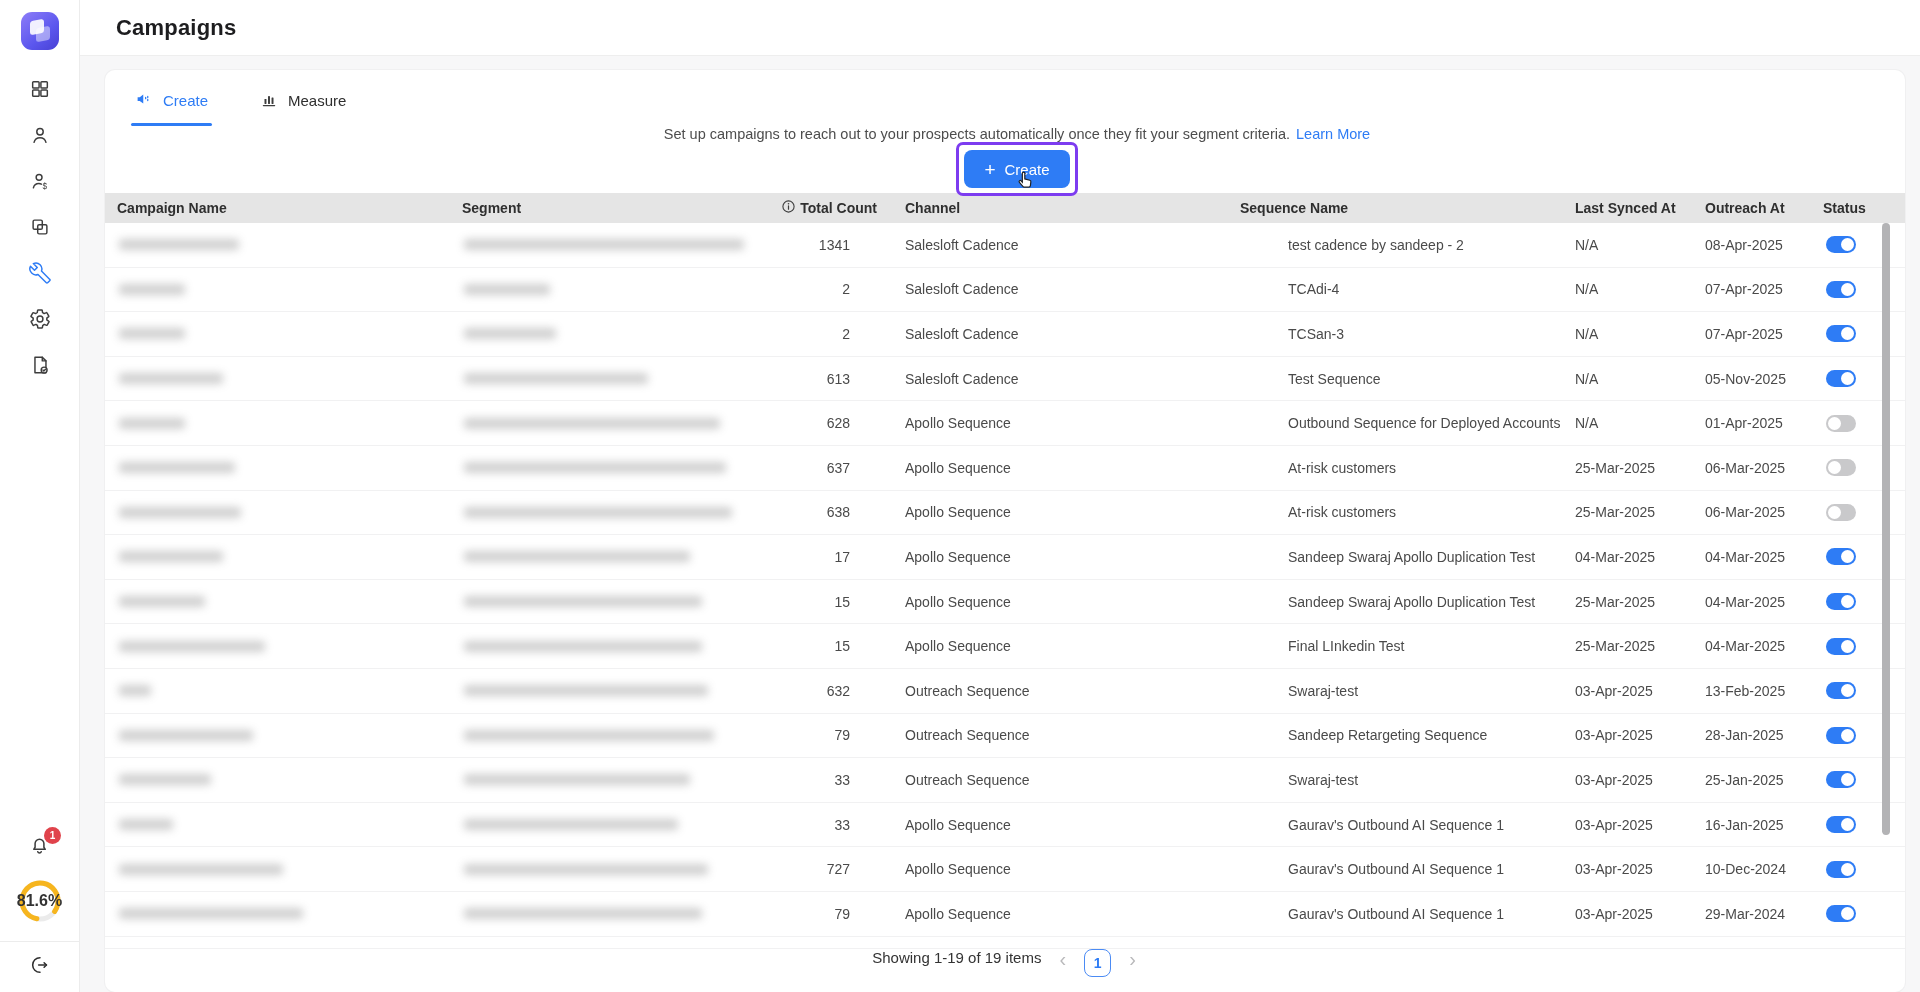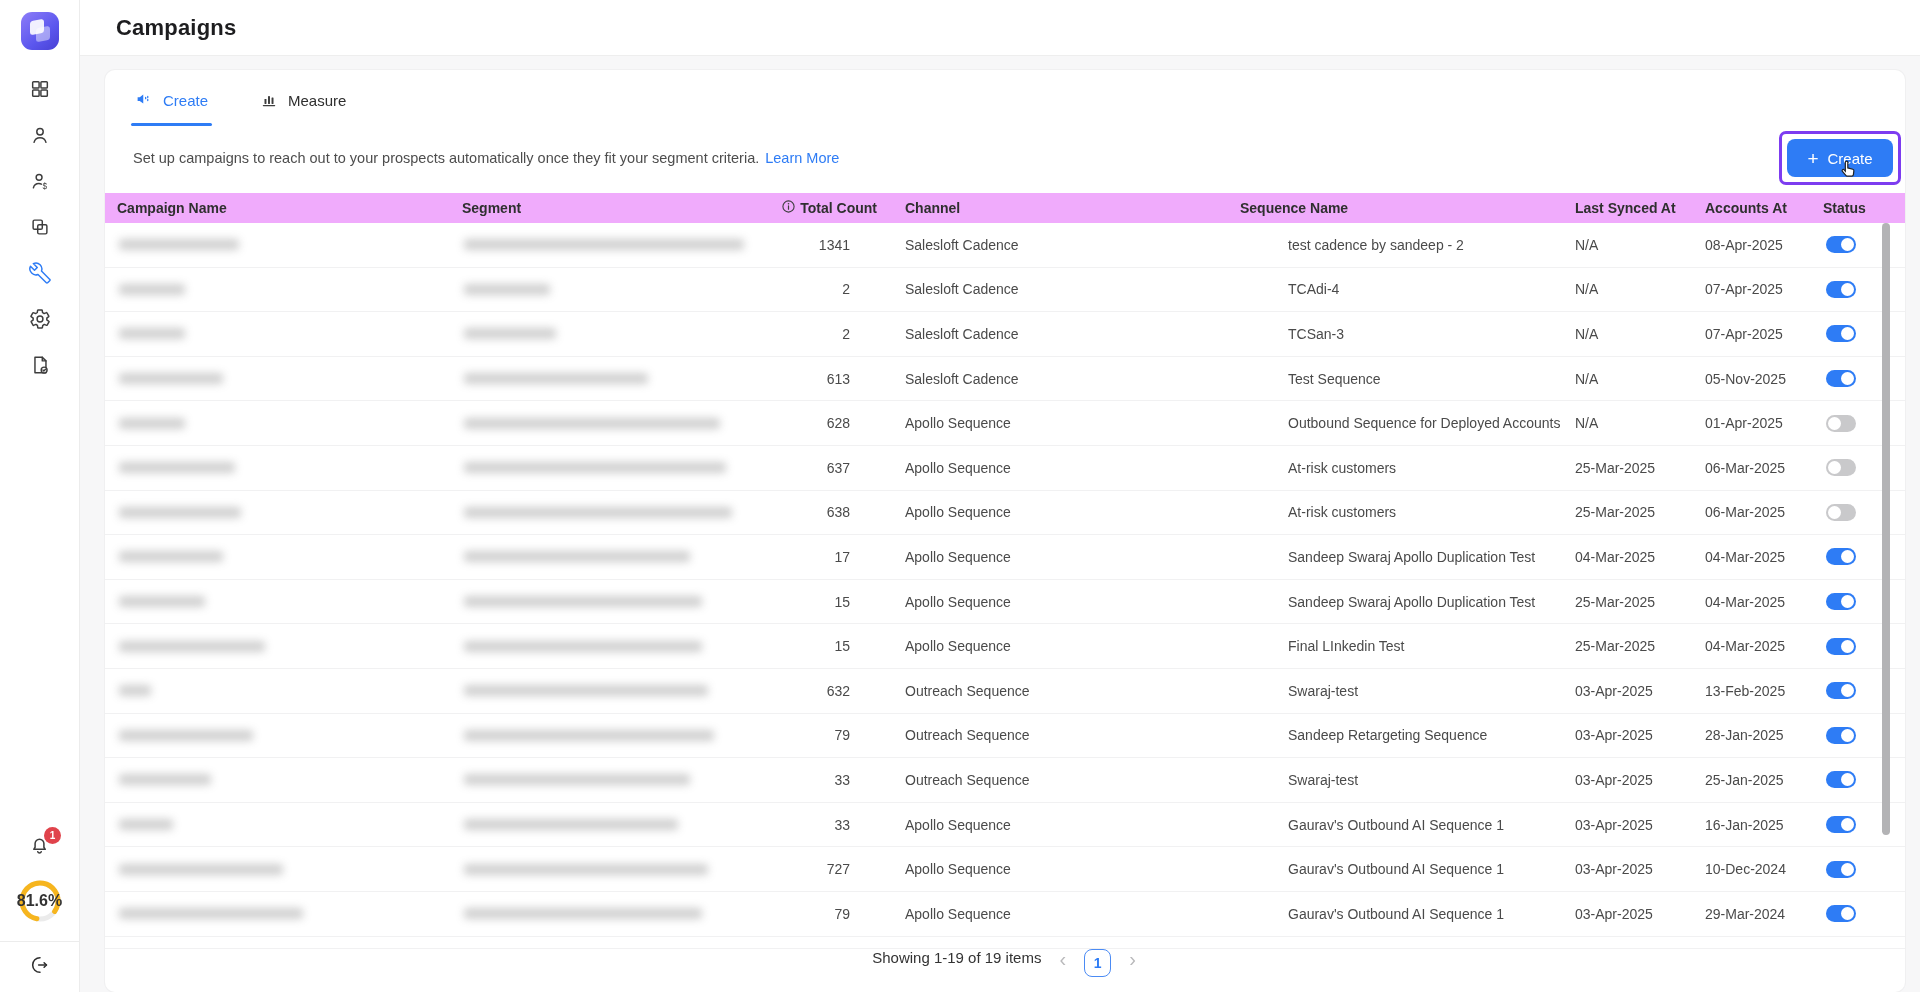--- a/index.html
+++ b/index.html
@@ -42,33 +42,33 @@
     border-radius:10px; box-shadow:0 0 0 1px #f0f0f1; }
 
   .tabs { height:56px; display:flex; align-items:flex-end; padding-left:28px; gap:48px; }
   .tab { display:flex; align-items:center; gap:10px; font-size:15px; font-weight:500; color:#2f2f2f;
     padding:0 2px 15px; position:relative; cursor:pointer; }
   .tab.active { color:#2e7cf5; }
   .tab.active::after { content:""; position:absolute; left:-2px; right:-2px; bottom:0; height:3px;
     background:#2e7cf5; border-radius:2px; }
 
   .intro-row { height:64px; display:flex; align-items:center; justify-content:space-between;
-    padding:0 4px 0 28px; }
+    padding:0 4px 0 28px;flex-direction:column; }
   .intro-text { font-size:14.5px; color:#4d4d4d; }
   .learn-more { color:#2e7cf5; cursor:pointer; margin-left:6px; }
   .create-wrap { border:3px solid #7d3cf0; border-radius:7px; padding:5px; position:relative; }
   .create-btn { background:#2e7cf5; color:#fff; border:none; border-radius:8px; height:38px; min-width:106px;
     display:flex; align-items:center; justify-content:center; gap:9px; font-size:15px;
     font-family:inherit; cursor:pointer; padding:0 18px; }
   .plus-glyph { font-size:19px; font-weight:400; line-height:1; }
   .cursor { position:absolute; left:56px; top:24px; pointer-events:none; }
 
   
   .grid-row { display:grid; grid-template-columns:345px 330px 105px 350px 330px 130px 110px 72px; align-items:center; }
-  .thead { height:30px; background:#f0abfc; font-size:14px; font-weight:700; color:#2f2f2f; margin-top:3px; }
+  .thead { height:30px; background:#e5e5e5; font-size:14px; font-weight:700; color:#2f2f2f; margin-top:3px; }
   .th-campaign { padding-left:12px; } .th-segment { padding-left:12px; }
   .th-count { justify-self:end; padding-right:8px; display:flex; align-items:flex-start; gap:5px; }
   .th-channel { padding-left:20px; } .th-sequence { padding-left:5px; }
   .th-synced { padding-left:10px; } .th-created { padding-left:10px; } .th-status { padding-left:18px; }
 
   .trow { height:44.6px; border-bottom:1px solid #f1f1f2; font-size:14px; color:#4a4a4a; }
   .blur-bar { height:11px; border-radius:3px; background:#8f8f8f; opacity:.42; filter:blur(4px); margin-left:14px; }
   .cell-count { justify-self:end; padding-right:35px; }
   .cell-channel { padding-left:20px; } .cell-sequence { padding-left:5px;margin-left:48px; }
   .cell-synced { padding-left:10px; } .cell-created { padding-left:10px; }
@@ -220,21 +220,21 @@
       <span><svg width="13" height="13" viewBox="0 0 13 13">
             <circle cx="6.5" cy="6.5" r="5.6" stroke="#3d3d3d" stroke-width="1.1" fill="none"></circle>
             <path d="M6.5 5.9v3.3" stroke="#3d3d3d" stroke-width="1.2" stroke-linecap="round"></path>
             <circle cx="6.5" cy="3.8" r=".8" fill="#3d3d3d"></circle>
           </svg></span>
       <span>Total Count</span>
     </div>
     <div class="th-channel">Channel</div>
     <div class="th-sequence">Sequence Name</div>
     <div class="th-synced">Last Synced At</div>
-    <div class="th-created">Accounts At</div>
+    <div class="th-created">Outreach At</div>
     <div class="th-status">Status</div>
   </div>
 
   <div id="table-body">
   <div class="grid-row trow">
     <div>
           <div class="blur-bar" style="width: 120px;"></div>
         </div>
     <div>
           <div class="blur-bar" style="width: 280px;"></div>

